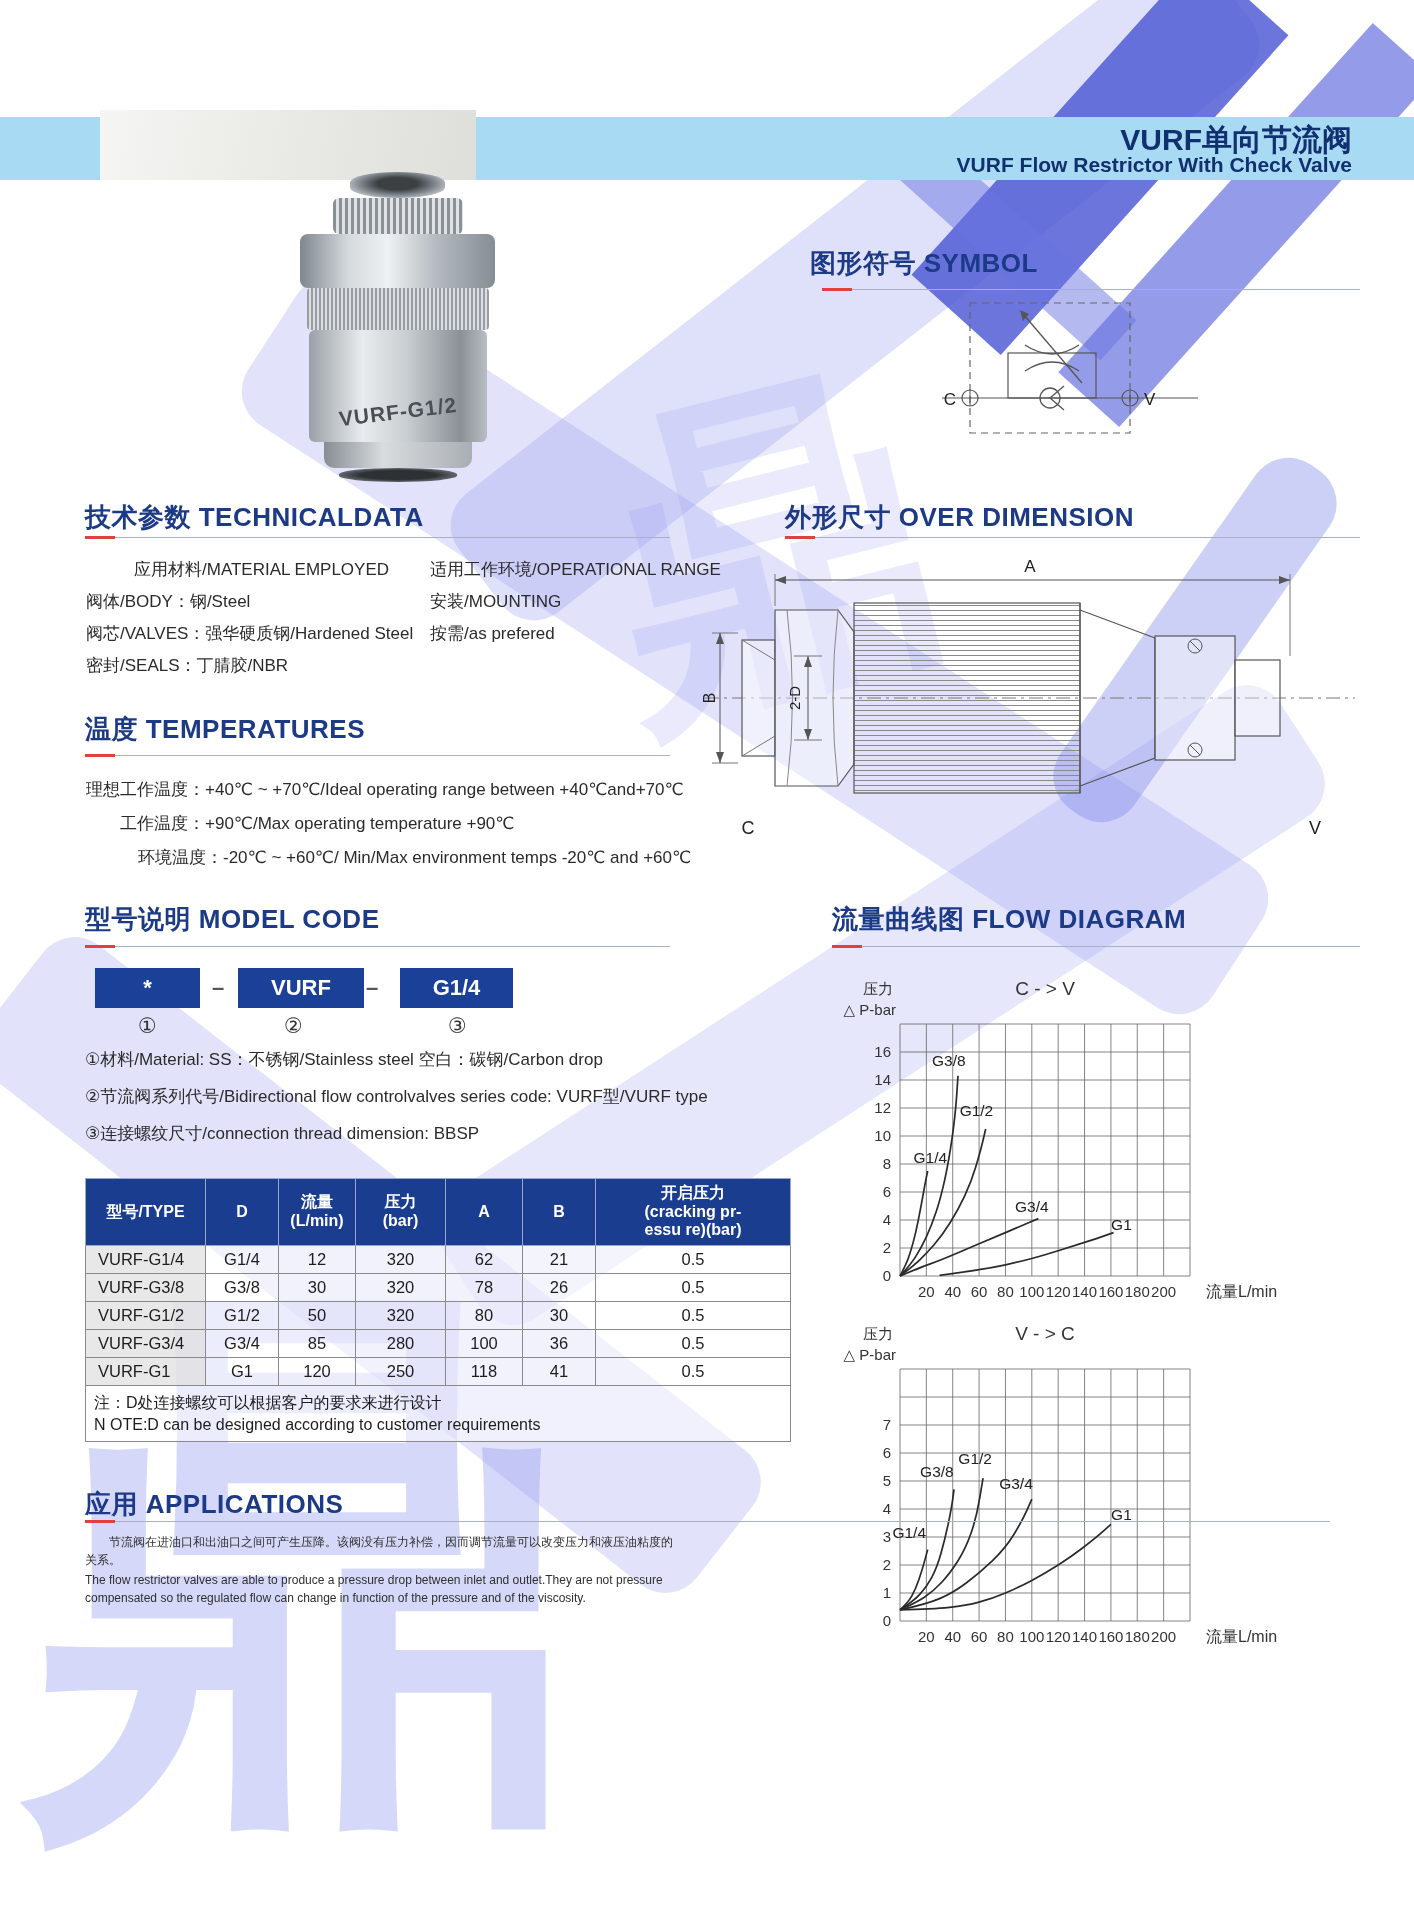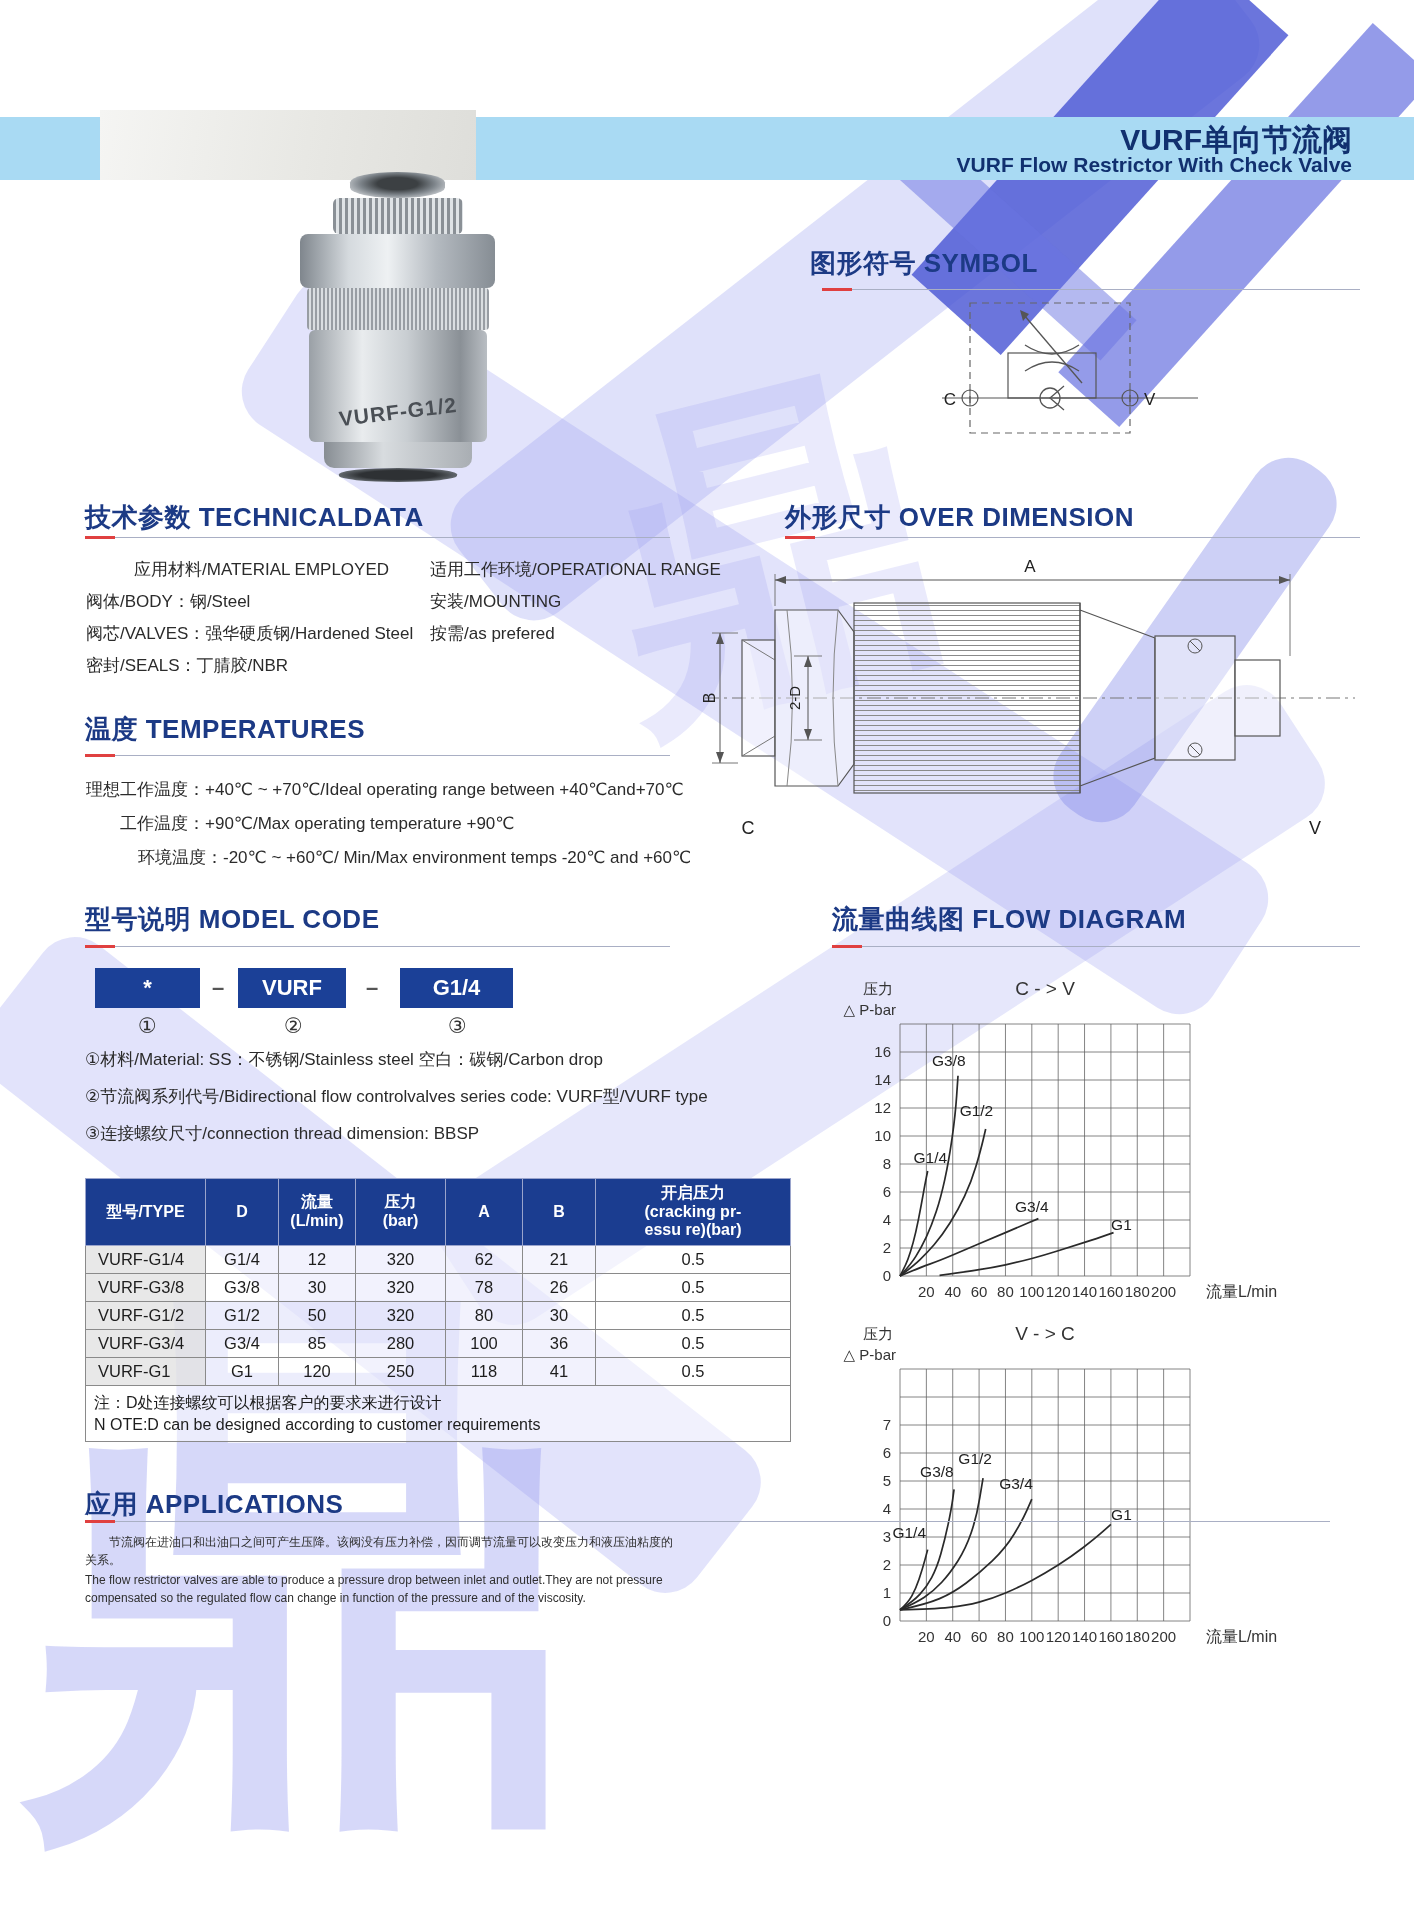--- a/index.html
+++ b/index.html
@@ -211,21 +211,21 @@
     <h2 class="sec" style="left:85px;top:712px;">温度 TEMPERATURES</h2>
     <div class="rule" style="left:85px;top:755px;width:585px;"></div>
     <div class="bodytext" style="left:86px;top:778px;">理想工作温度：+40℃ ~ +70℃/Ideal operating range between +40℃and+70℃</div>
     <div class="bodytext" style="left:120px;top:812px;">工作温度：+90℃/Max operating temperature +90℃</div>
     <div class="bodytext" style="left:138px;top:846px;">环境温度：-20℃ ~ +60℃/ Min/Max environment temps -20℃ and +60℃</div>
 
     <h2 class="sec" style="left:85px;top:902px;">型号说明 MODEL CODE</h2>
     <div class="rule" style="left:85px;top:946px;width:585px;"></div>
     <div class="mbox" style="left:95px;top:968px;width:105px;">*</div>
     <div class="mdash" style="left:212px;top:975px;">–</div>
-    <div class="mbox" style="left:238px;top:968px;width:108px;">VURF</div>
+    <div class="mbox" style="left:238px;top:968px;width:126px;">VURF</div>
     <div class="mdash" style="left:366px;top:975px;">–</div>
     <div class="mbox" style="left:400px;top:968px;width:113px;">G1/4</div>
     <div class="mnum" style="left:138px;top:1014px;">①</div>
     <div class="mnum" style="left:284px;top:1014px;">②</div>
     <div class="mnum" style="left:448px;top:1014px;">③</div>
     <div class="bodytext" style="left:85px;top:1048px;">①材料/Material: SS：不锈钢/Stainless steel  空白：碳钢/Carbon drop</div>
     <div class="bodytext" style="left:85px;top:1085px;">②节流阀系列代号/Bidirectional flow controlvalves series code:  VURF型/VURF type</div>
     <div class="bodytext" style="left:85px;top:1122px;">③连接螺纹尺寸/connection thread dimension:  BBSP</div>
 
     <table class="spec">

